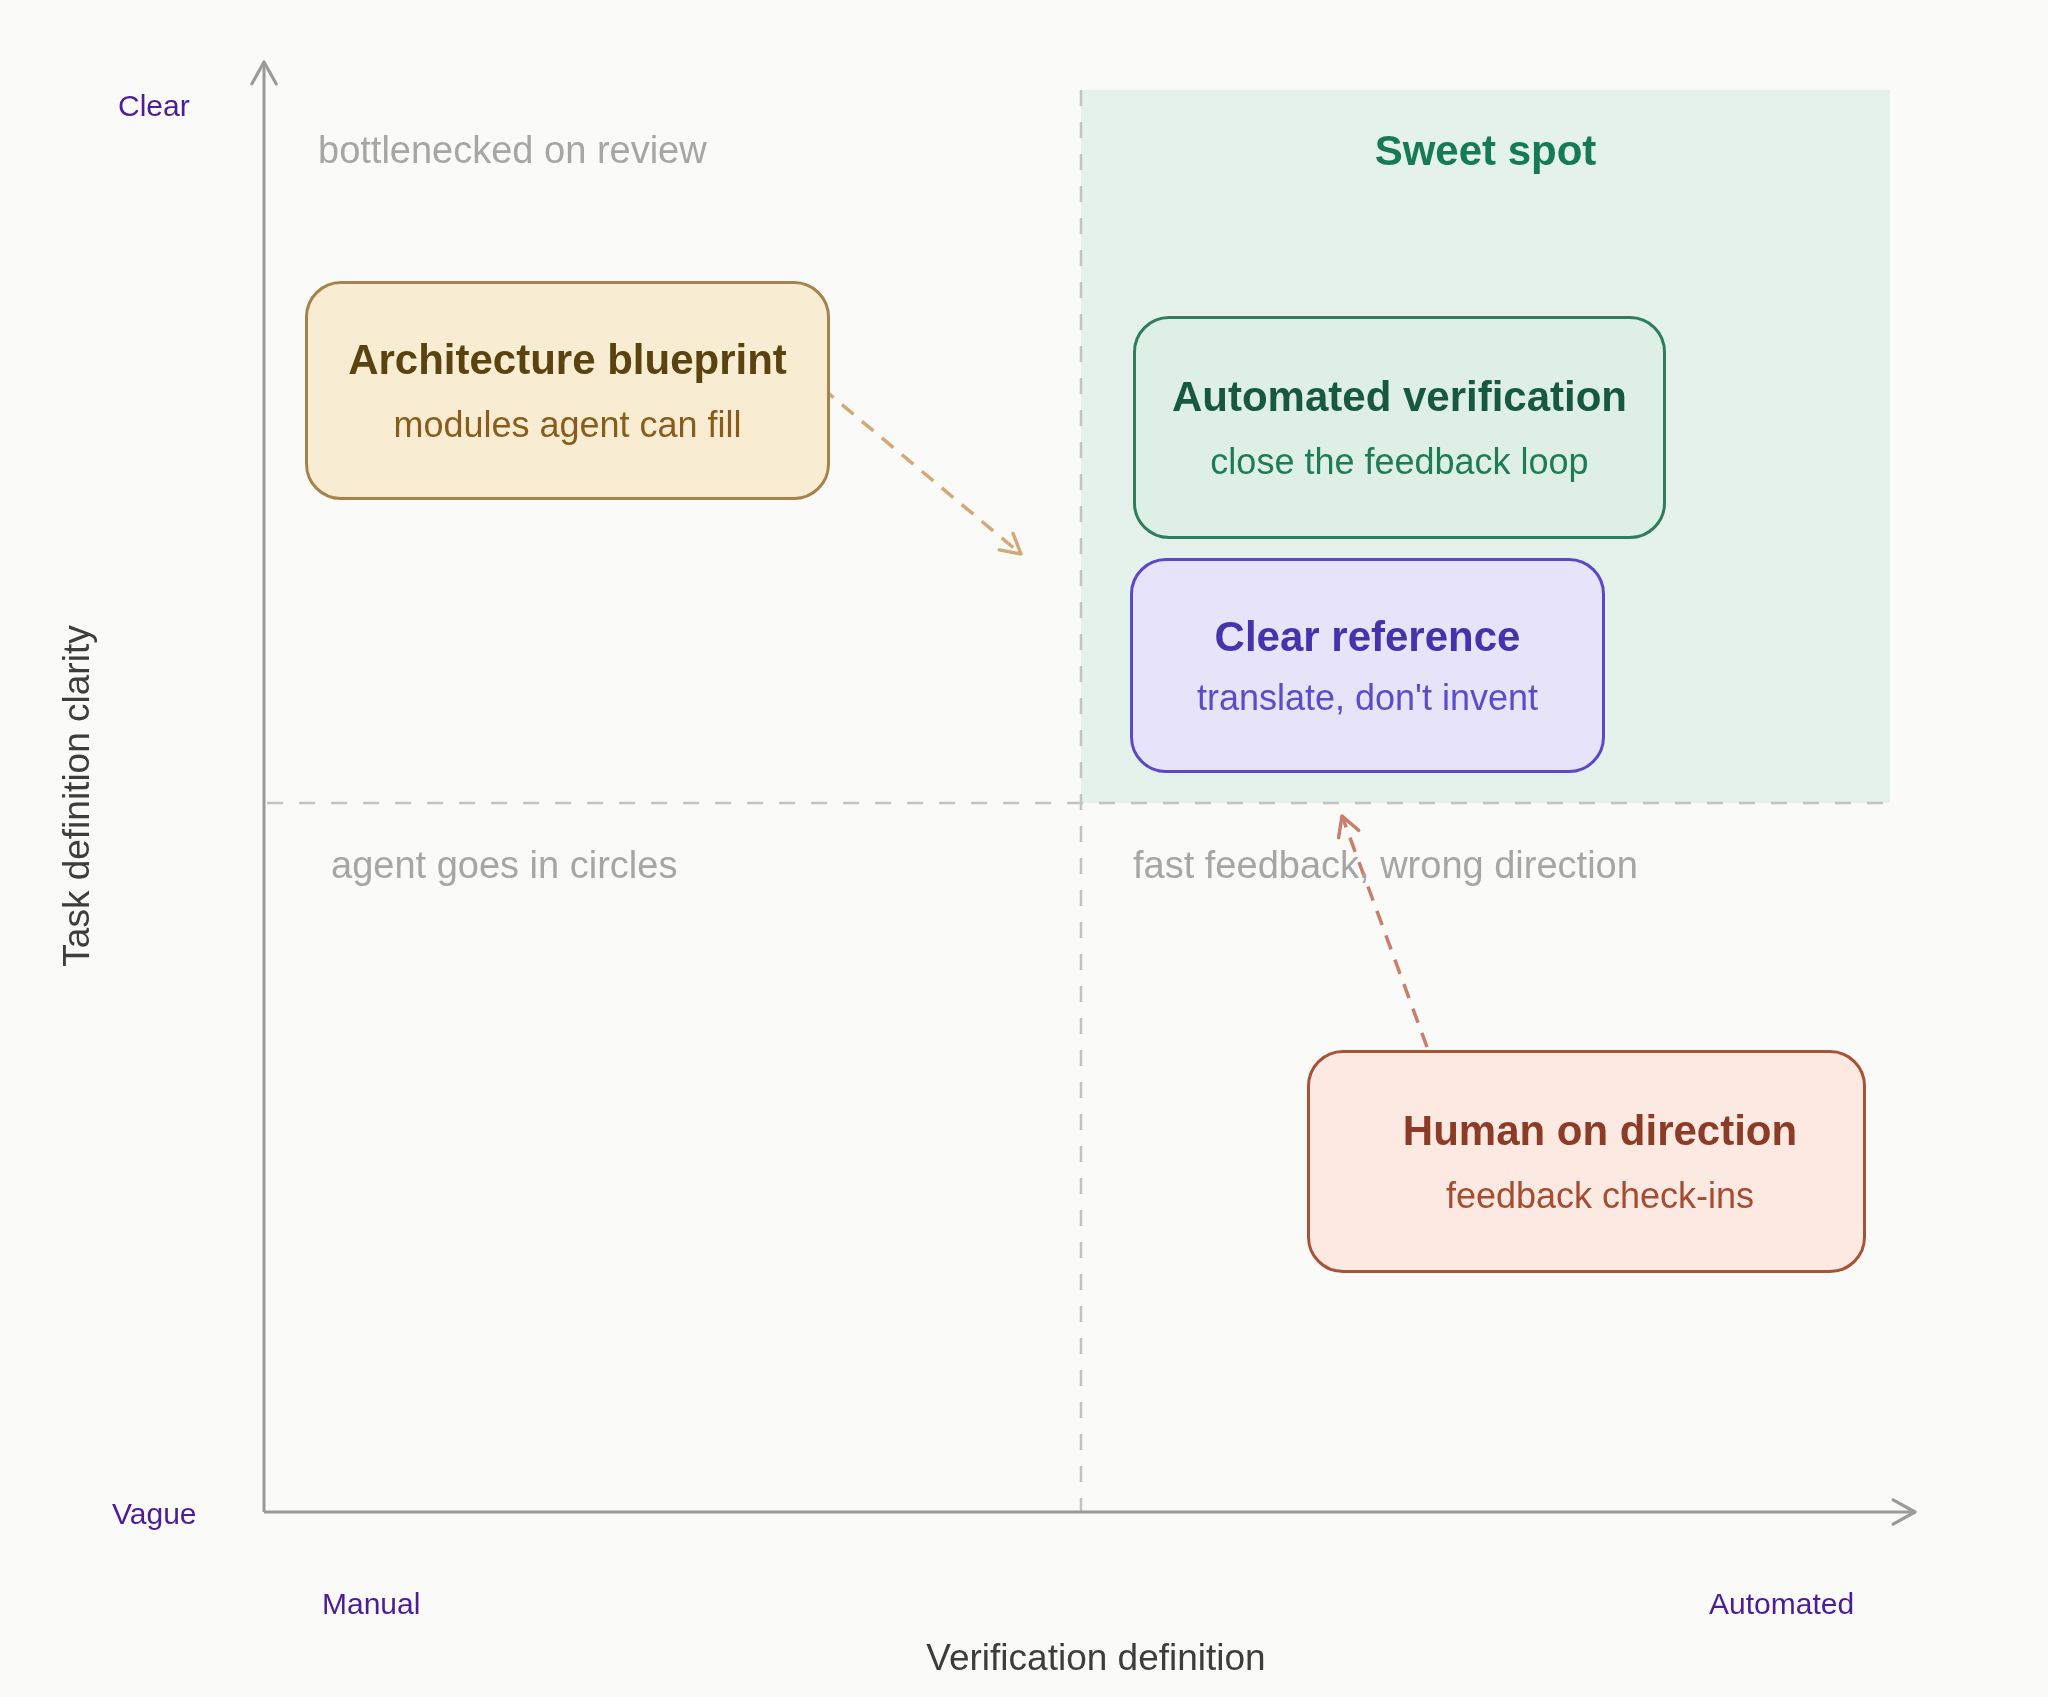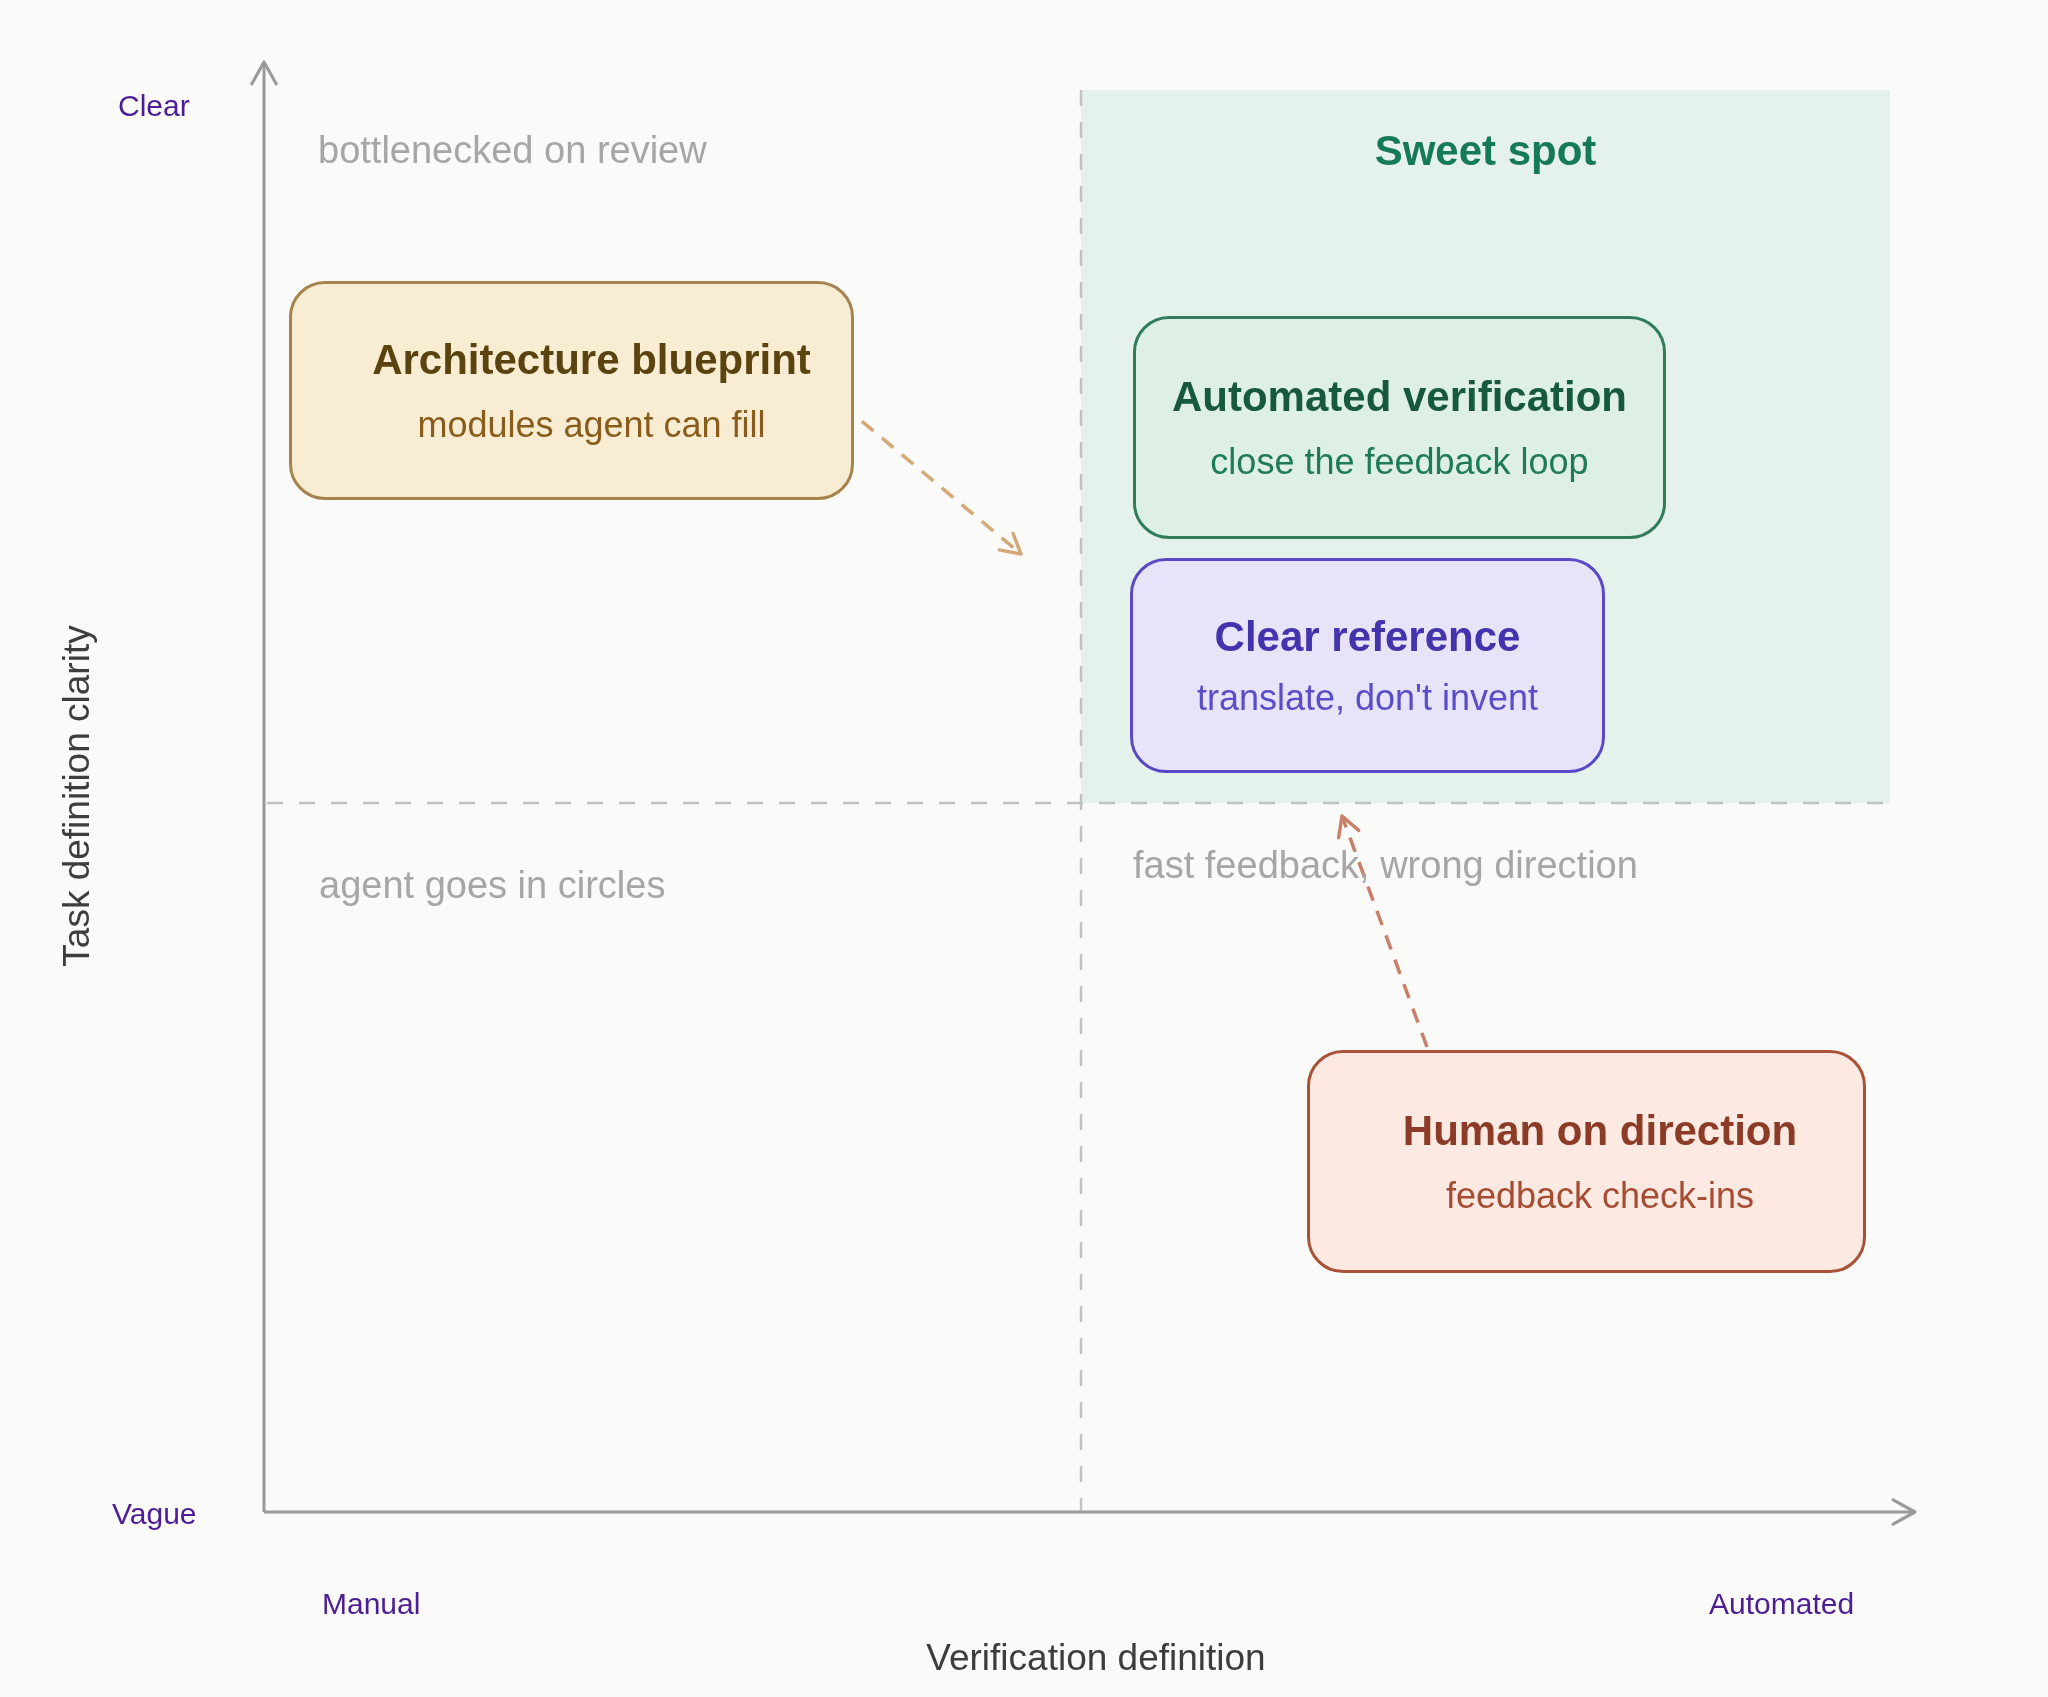--- a/index.html
+++ b/index.html
@@ -10,38 +10,38 @@
   .sweet-panel{position:absolute;left:1081px;top:90px;width:809px;height:713px;}
   svg.overlay{position:absolute;left:0;top:0;width:2048px;height:1697px;}
 
   .lbl{position:absolute;font-size:30px;color:#4c1d95;white-space:nowrap;line-height:1.2;}
   .lbl-clear{left:118px;top:88px;}
   .lbl-vague{left:112px;top:1496px;}
   .lbl-manual{left:322px;top:1586px;}
   .lbl-automated{left:1709px;top:1586px;}
   .quad-label{position:absolute;font-size:38px;color:#a6a6a6;white-space:nowrap;line-height:1.2;}
   .quad-tl{left:318px;top:128px;}
-  .quad-bl{left:319px;top:843px;margin-top:20px;}
+  .quad-bl{left:331px;top:843px;}
   .quad-br{left:1133px;top:843px;}
   .quad-tr{
     position:absolute;left:1081px;top:126px;width:809px;text-align:center;
     font-size:42px;font-weight:600;white-space:nowrap;line-height:1.2;
   }
   .axis-title{position:absolute;font-size:37px;font-weight:500;color:#3d3d3d;white-space:nowrap;line-height:1.2;}
   .axis-title-x{left:1096px;top:1636px;transform:translateX(-50%);}
   .axis-title-y{left:77px;top:796px;transform:translate(-50%,-50%) rotate(-90deg);}
 
   .card{
     position:absolute;border:3px solid;border-radius:36px;
     display:flex;flex-direction:column;align-items:center;justify-content:center;
     gap:20px;text-align:center;
   }
   .card-title{font-size:42px;font-weight:700;white-space:nowrap;line-height:1.15;}
   .card-sub{font-size:36px;font-weight:400;white-space:nowrap;line-height:1.15;}
-  .card-architecture{left:289px;top:281px;width:519px;height:213px;padding-left:40px;}
+  .card-architecture{left:305px;top:281px;width:519px;height:213px;}
   .card-autoverify{left:1133px;top:283px;width:527px;height:217px;margin-top:33px;}
   .card-clearref{left:1130px;top:558px;width:469px;height:209px;}
   .card-human{left:1307px;top:1050px;width:526px;height:217px;}
 </style>
 </head>
 <body>
 
 <div id="stage">
 
   <div class="sweet-panel" style="background-color: rgb(229, 242, 235);"></div>

